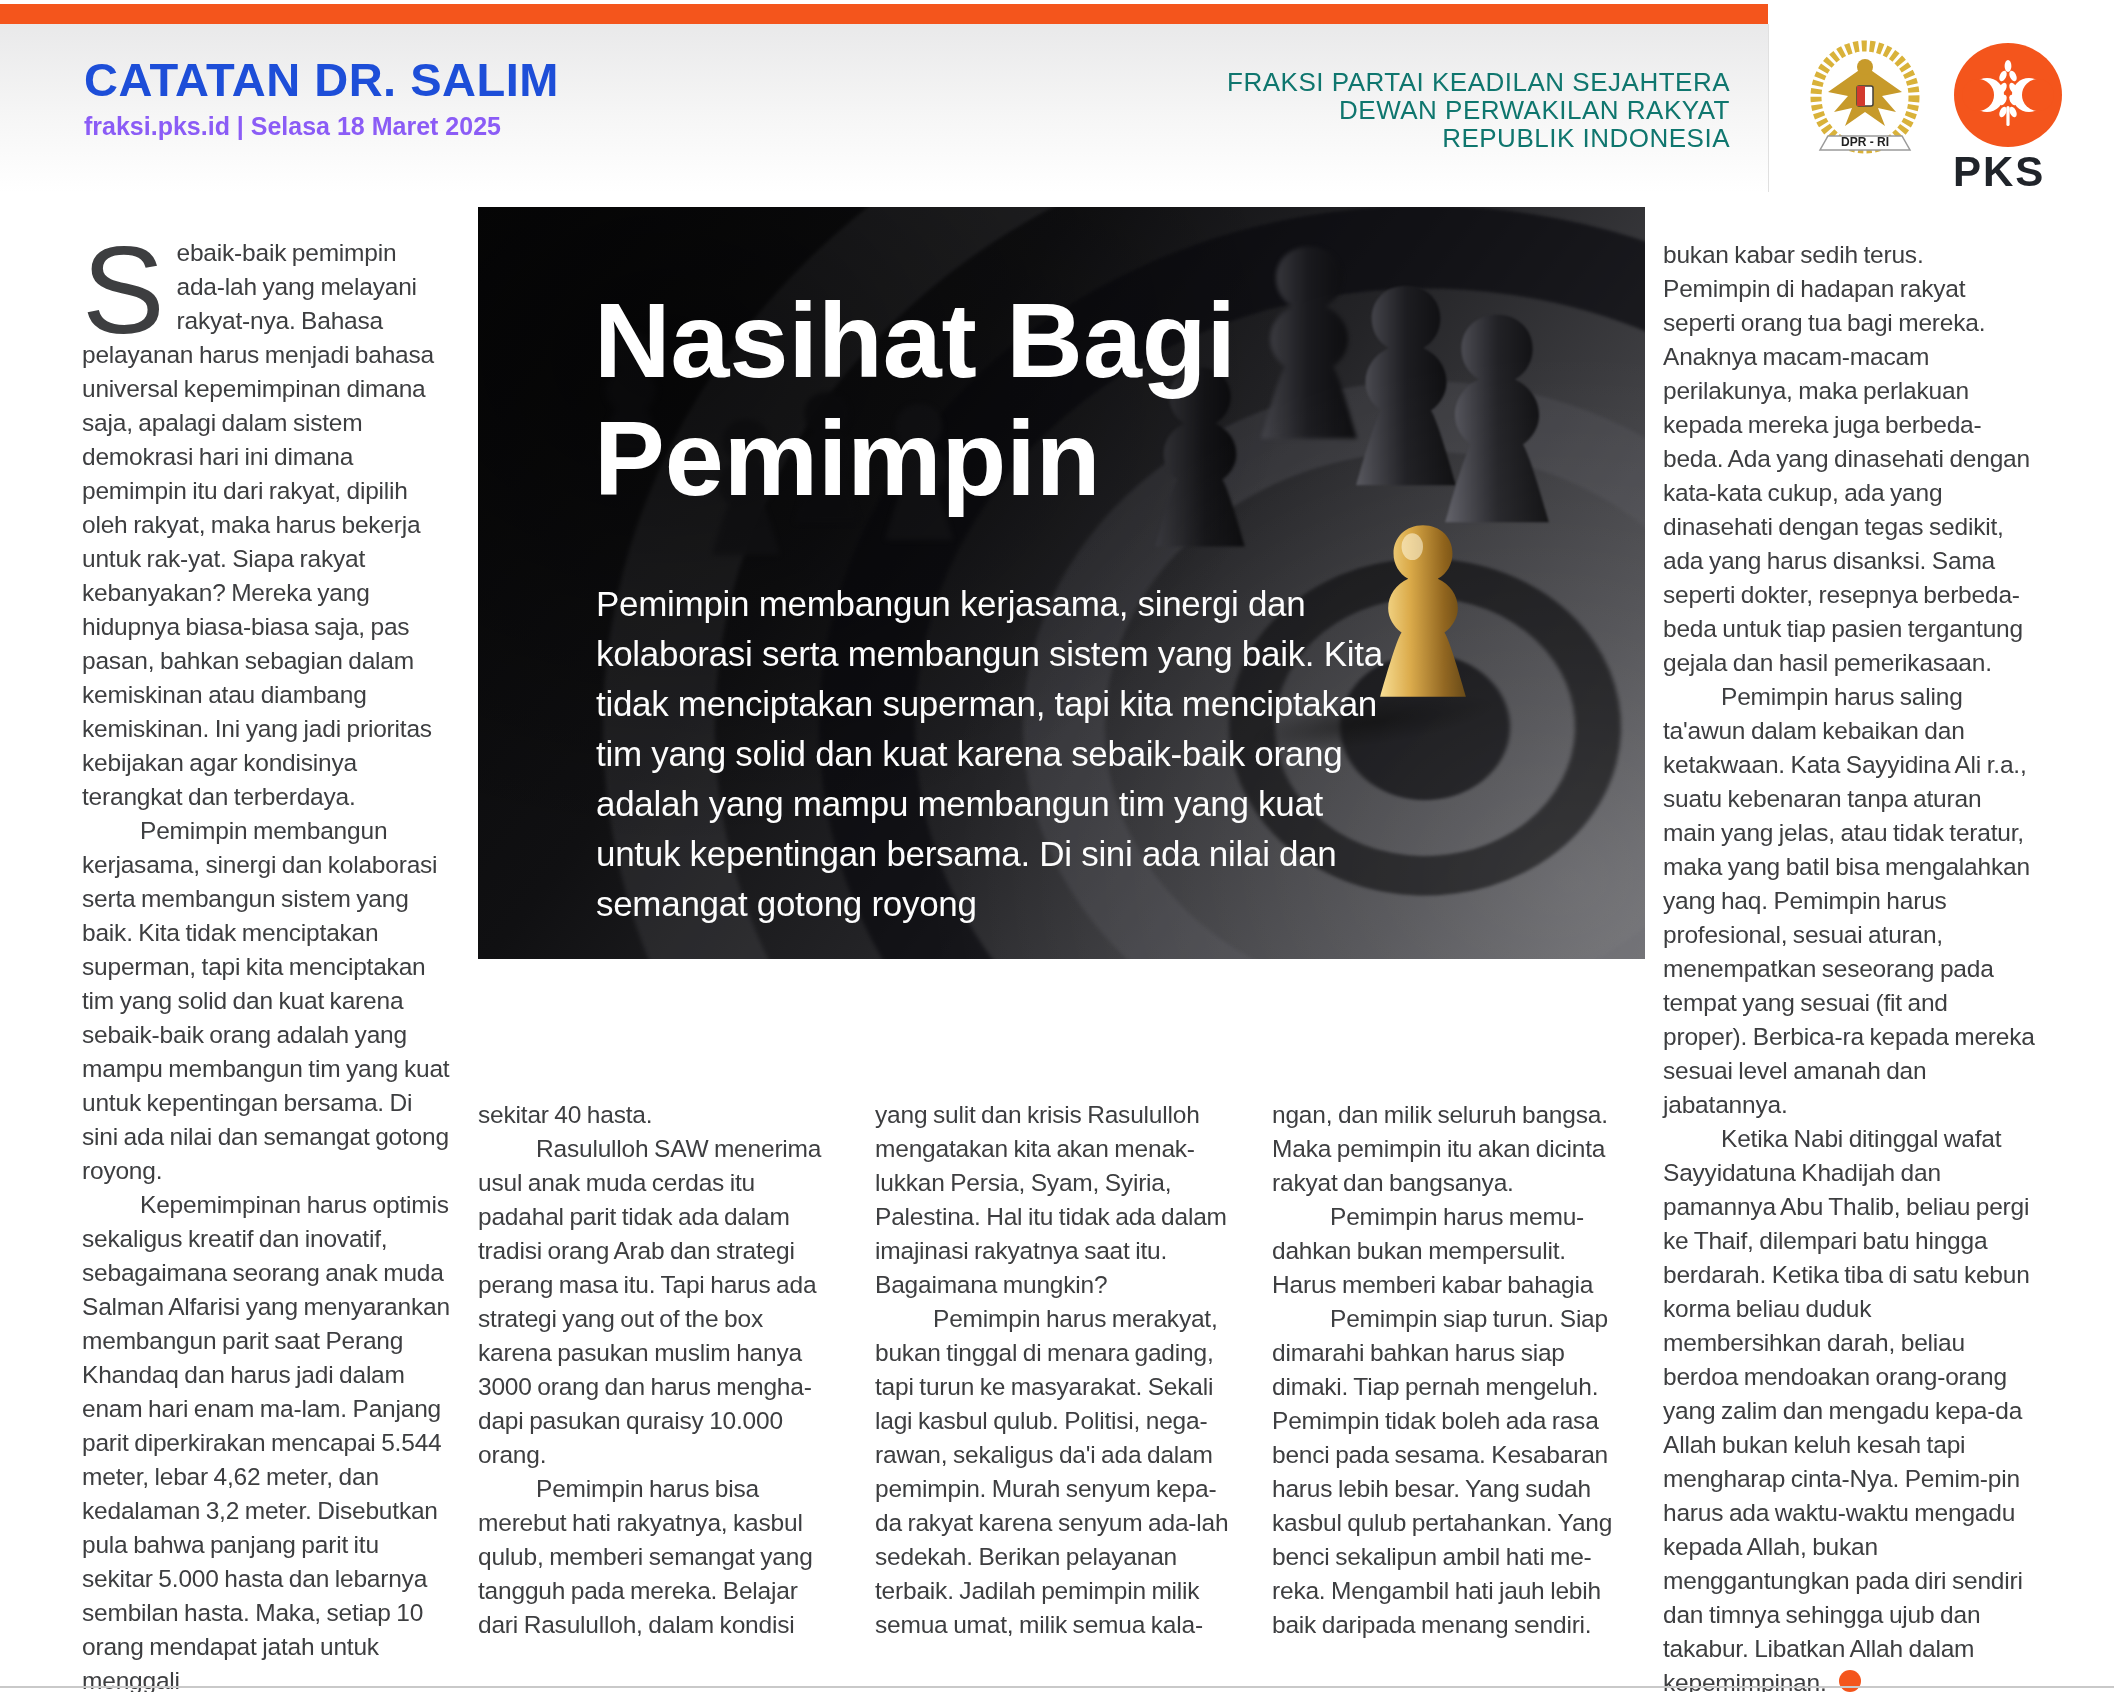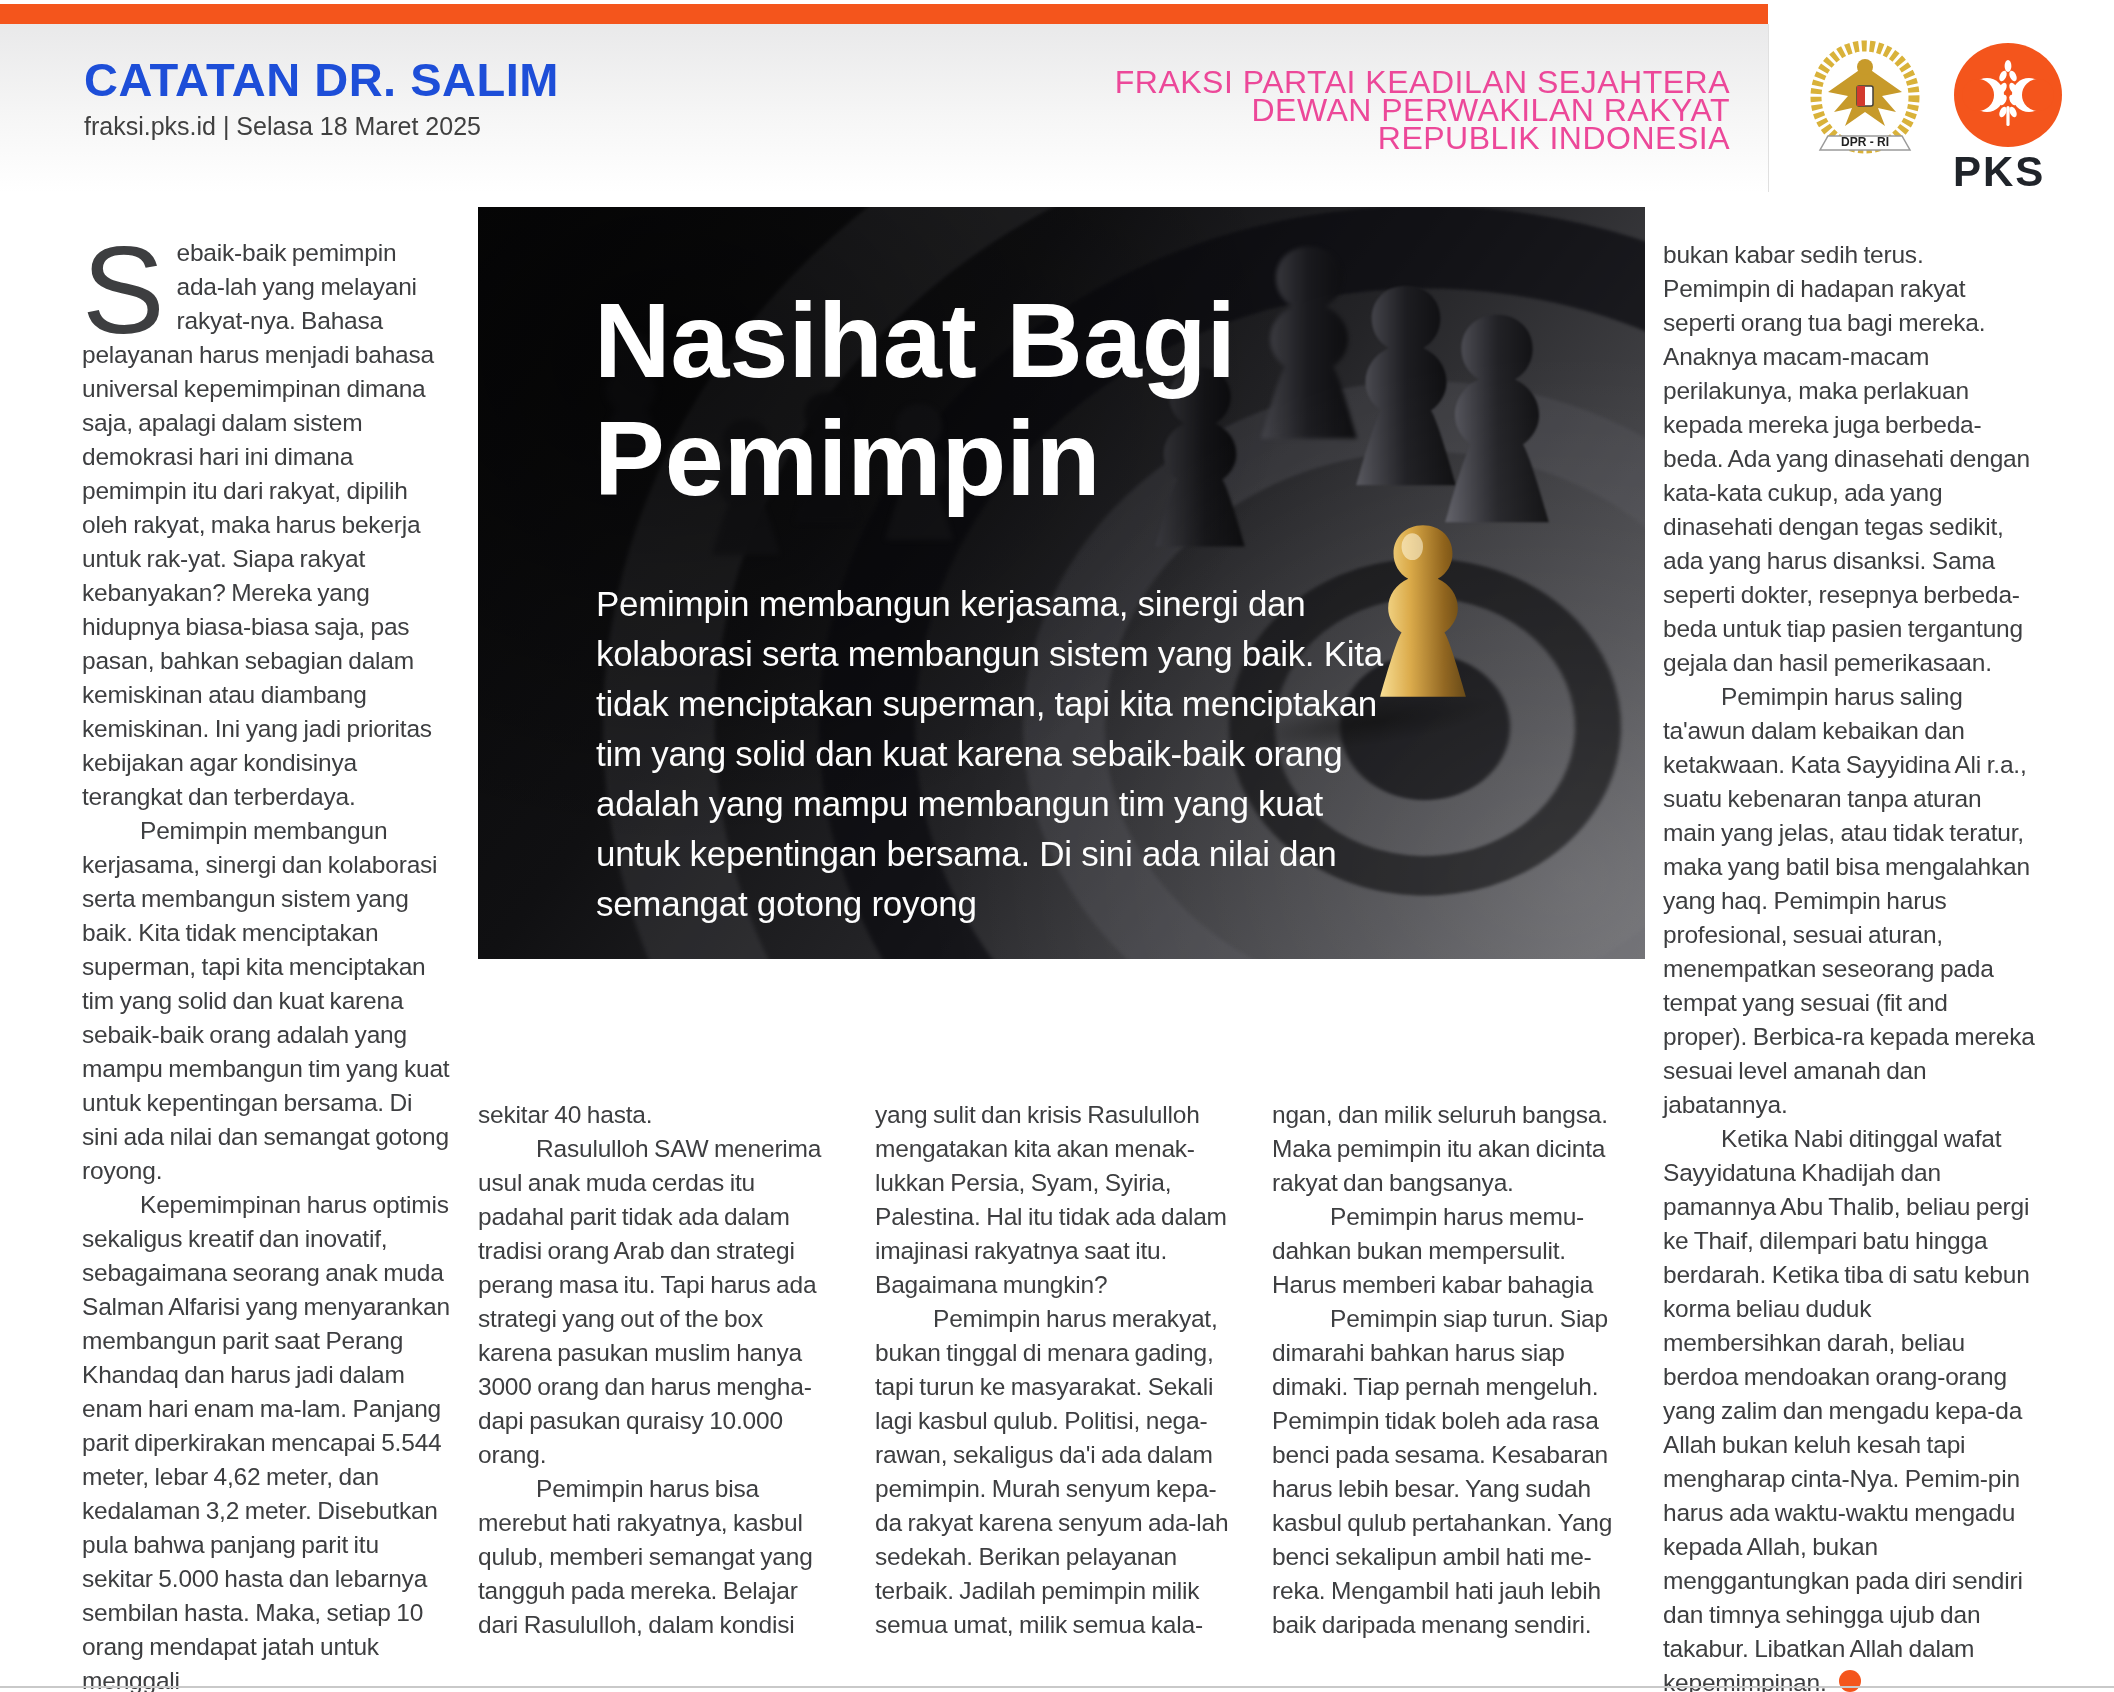--- a/index.html
+++ b/index.html
@@ -7,23 +7,23 @@
     width:2114px;height:1692px;position:relative;background:#ffffff;
     font-family:"Liberation Sans",sans-serif;overflow:hidden;
   }
   
   .topbar{position:absolute;left:0;top:4px;width:1768px;height:20px;background:#f4551c;}
   .header-left-bg{position:absolute;left:0;top:24px;width:1768px;height:168px;
     background:linear-gradient(180deg,#e9e9ea 0%,#f6f6f6 55%,#ffffff 100%);
     border-right:1px solid #e0e0e0;}
   .masthead-title{position:absolute;left:84px;top:52px;font-size:47px;font-weight:700;
     color:#1d4ed8;letter-spacing:.5px;}
-  .masthead-sub{position:absolute;left:84px;top:112px;font-size:25px;font-weight:400;color:#404040;}
-  .org-block{position:absolute;right:384px;top:68px;text-align:right;font-size:32px;
-    line-height:28px;color:#ec4899;letter-spacing:.5px;}
+  .masthead-sub{position:absolute;left:84px;top:112px;font-size:25px;font-weight:700;color:#8b5cf6;}
+  .org-block{position:absolute;right:384px;top:68px;text-align:right;font-size:26px;
+    line-height:28px;color:#0f766e;letter-spacing:.5px;}
   .logo-dpr{position:absolute;left:1800px;top:40px;width:130px;height:128px;}
   .logo-pks{position:absolute;left:1953px;top:42px;width:116px;text-align:left;}
   .pks-word{font-size:42px;font-weight:800;color:#20242a;letter-spacing:2px;margin-top:-4px;}
   
   .col{position:absolute;font-size:24.5px;line-height:34px;color:#3d3e40;
     letter-spacing:-.2px;word-spacing:-1px;text-align:left;}
   .col p{margin:0;}
   .ind{text-indent:58px;}
   .dropcap{float:left;font-size:124px;line-height:96px;padding:6px 12px 0 0;color:#3d3e40;}
   .col1{left:82px;top:236px;width:368px;height:1420px;}

